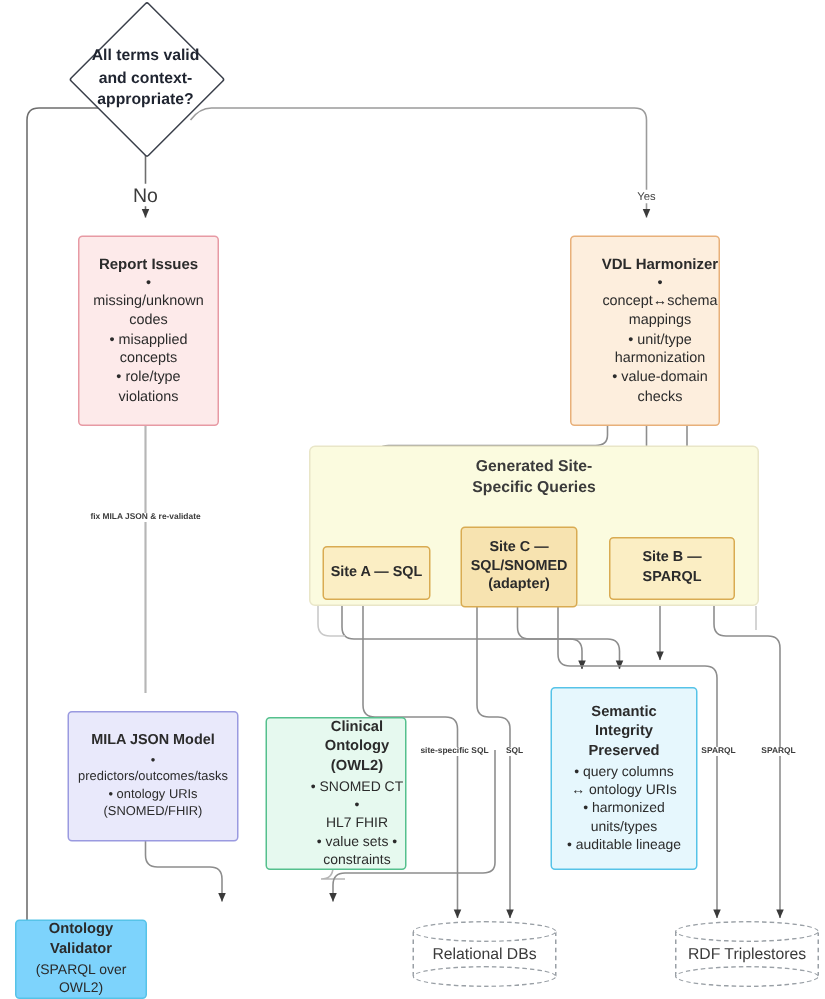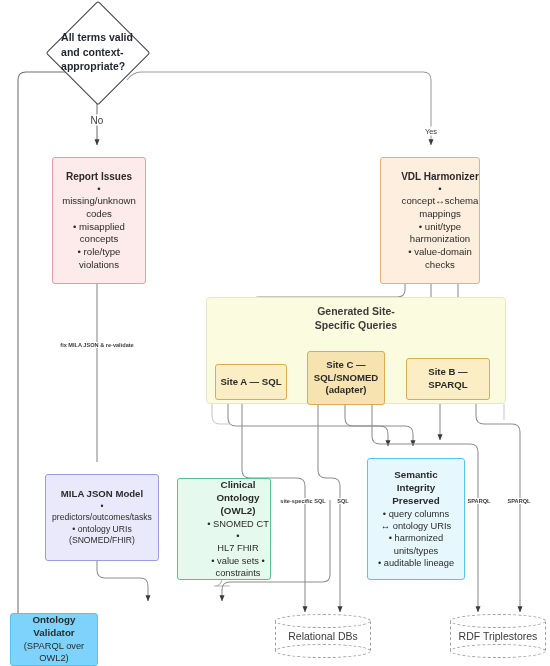--- a/index.html
+++ b/index.html
@@ -9,21 +9,21 @@
   .node{position:absolute;box-sizing:border-box;border:1.3px solid #888;border-radius:3px;
         display:flex;flex-direction:column;align-items:center;justify-content:center;
         text-align:center;line-height:1.32;margin-top:12px;}
   .node .ttl{font-weight:bold;}
   .node .bd{font-weight:normal;}
   .diamond{position:absolute;box-sizing:border-box;}
   .diamond .dshape{position:absolute;left:50%;top:50%;width:72px;height:72px;
       margin-left:-36px;margin-top:-36px;transform:rotate(45deg);
       border:1.4px solid #3a3f4a;background:#ffffff;border-radius:2px;}
   .diamond .dtxt{position:absolute;left:0;top:0;width:100%;height:100%;
-      display:flex;align-items:center;justify-content:center;text-align:left;
+      display:flex;align-items:center;justify-content:center;text-align:center;
       font-weight:bold;font-size:10.5px;line-height:1.4;color:#1f2430;}
   .group{position:absolute;box-sizing:border-box;border:1px solid #e9e6c8;background:#fbfbdf;border-radius:4px;}
   .group .gttl{position:absolute;left:0;right:0;top:6px;text-align:center;font-weight:bold;
       font-size:10.5px;line-height:1.35;color:#3b3b3b;}
   .elabel{position:absolute;background:#ffffff;color:#3c3c3c;padding:0 2px;
       white-space:nowrap;transform:translate(-50%,-50%);}
   .cyl{position:absolute;box-sizing:border-box;}
   .cyl .body{position:absolute;left:0;right:0;top:7px;bottom:7px;border-left:1.2px dashed #9aa0a6;
       border-right:1.2px dashed #9aa0a6;background:#fff;}
   .cyl .top{position:absolute;left:0;right:0;top:0;height:14px;border:1.2px dashed #9aa0a6;
@@ -88,21 +88,21 @@
     <div class="dshape"></div>
     <div class="dtxt">
       <div>
         <div>All terms valid</div>
         <div>and context-</div>
         <div>appropriate?</div>
       </div>
     </div>
   </div>
 
-  <div class="elabel" style="left:97px;top:120px;font-size:10px;">No</div>
+  <div class="elabel" style="left:97px;top:130px;font-size:13px;">No</div>
   <div class="elabel" style="left:431px;top:131px;font-size:7.5px;">Yes</div>
   <div class="elabel" style="left:97px;top:345px;font-size:5.6px;font-weight:bold;">fix MILA JSON &amp; re-validate</div>
 
   <div class="node" style="left:52px;top:145px;width:94px;height:127px;background:#fdeaea;border-color:#e79aa4;font-size:9.6px;">
     <div class="ttl" style="font-size:10px;">Report Issues</div>
     <div class="bd">•</div>
     <div class="bd">missing/unknown</div>
     <div class="bd">codes</div>
     <div class="bd">• misapplied</div>
     <div class="bd">concepts</div>

